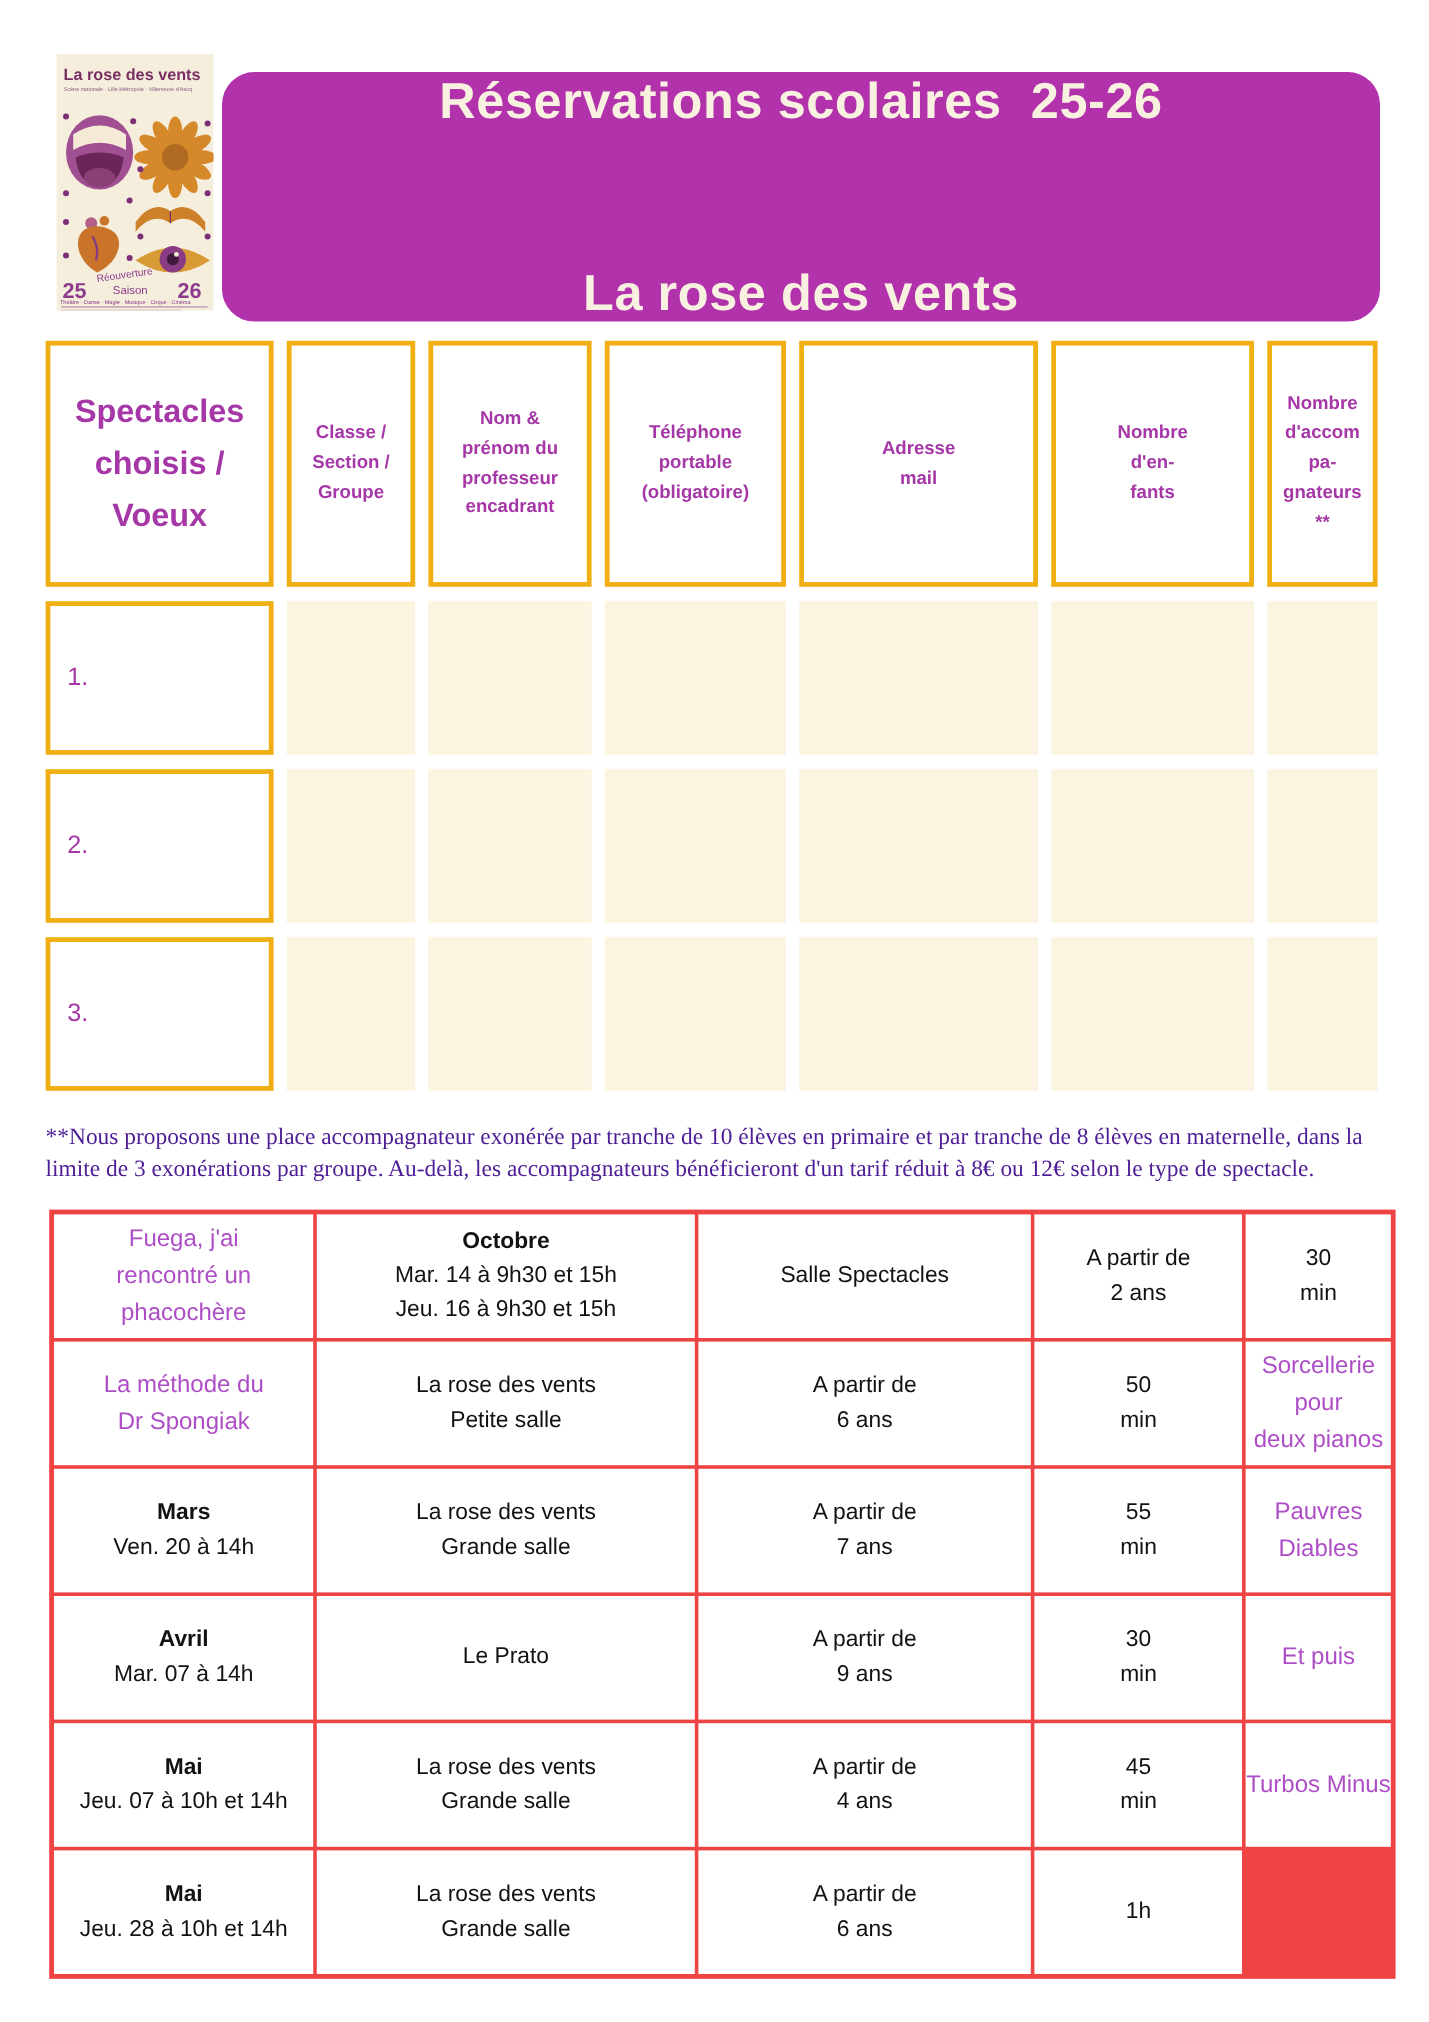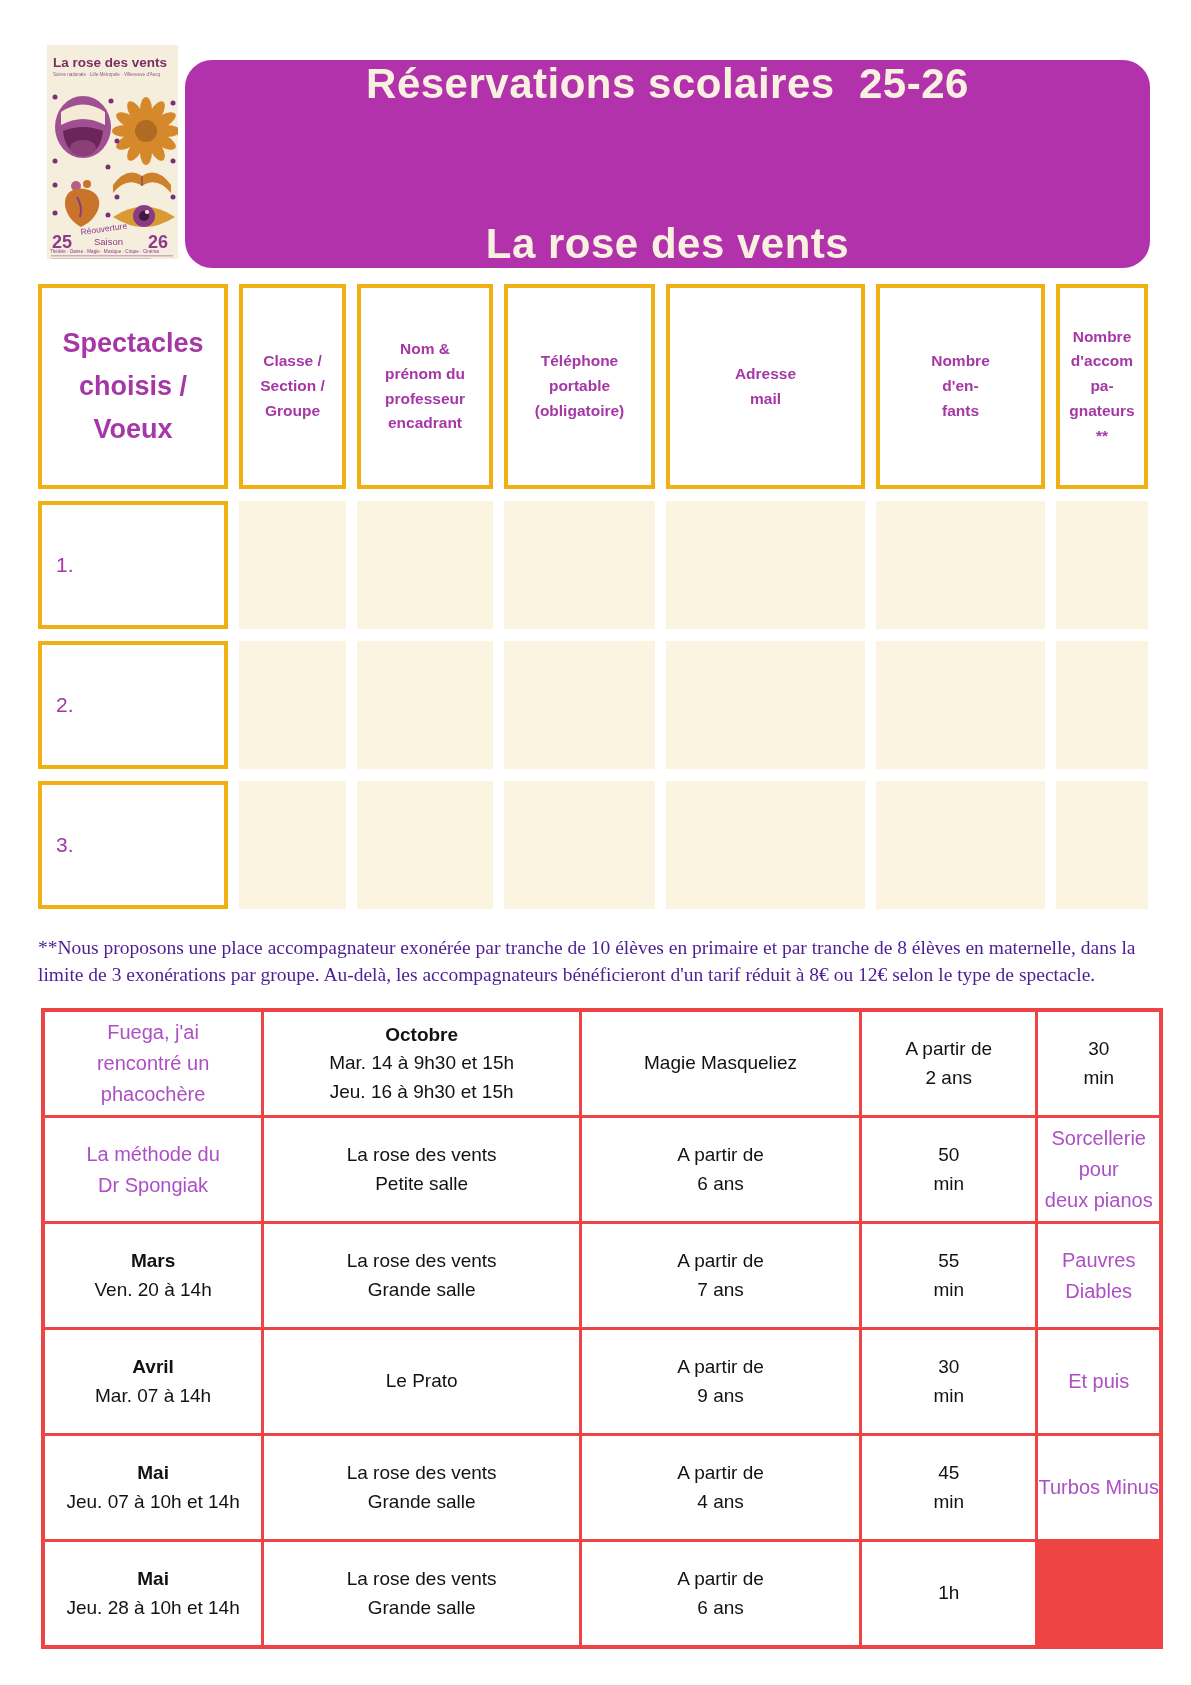--- a/index.html
+++ b/index.html
@@ -196,21 +196,21 @@
         <span class="pre">Fuega, j'ai
 rencontré un
 phacochère</span>
       </div>
     <div class="scell">
         <span class="month">Octobre</span>
         <span class="pre">Mar. 14 à 9h30 et 15h
 Jeu. 16 à 9h30 et 15h</span>
       </div>
     <div class="scell">
-        <span class="pre">Magie Masqueliez</span>
+        <span class="pre">Salle Spectacles</span>
       </div>
     <div class="scell">
         <span class="pre">A partir de
 2 ans</span>
       </div>
     <div class="scell">
         <span class="pre">30
 min</span>
       </div>
 

